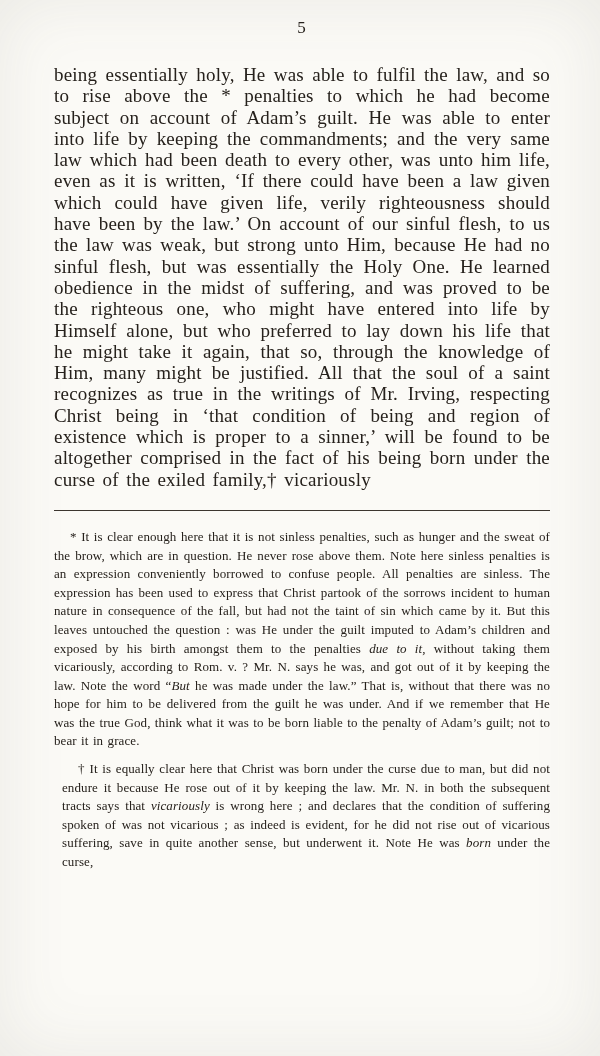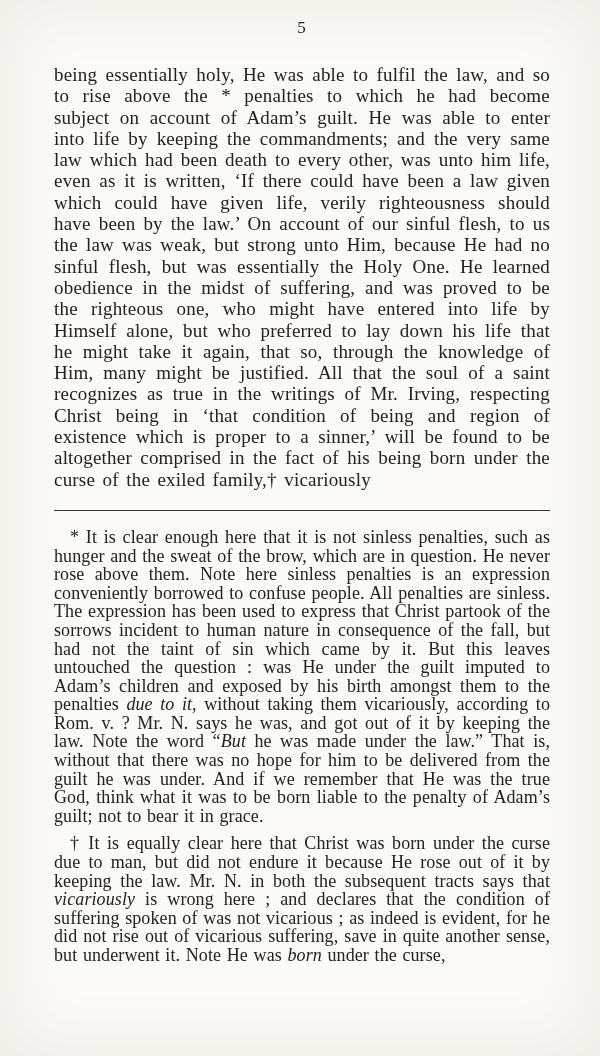--- a/index.html
+++ b/index.html
@@ -33,29 +33,30 @@
     text-align: justify;
     letter-spacing: 0.2px;
     word-spacing: 2.5px;
   }
   .footnote-rule {
     border: none;
     border-top: 1.3px solid #3c362f;
     margin: 20px 0 17px 0;
   }
   .footnote {
-    font-size: 18px;
+    font-size: 13px;
     line-height: 18.6px;
     text-align: justify;
     letter-spacing: 0.1px;
     word-spacing: 1px;
     text-indent: 16px;
   }
   .footnote + .footnote {
     margin-top: 9px;
+    margin-left: 8px;
   }
   .footnote i {
     font-style: italic;
   }
 </style>
 </head>
 <body>
 
 <div class="scan-page">
   <div class="page-number">5</div>

